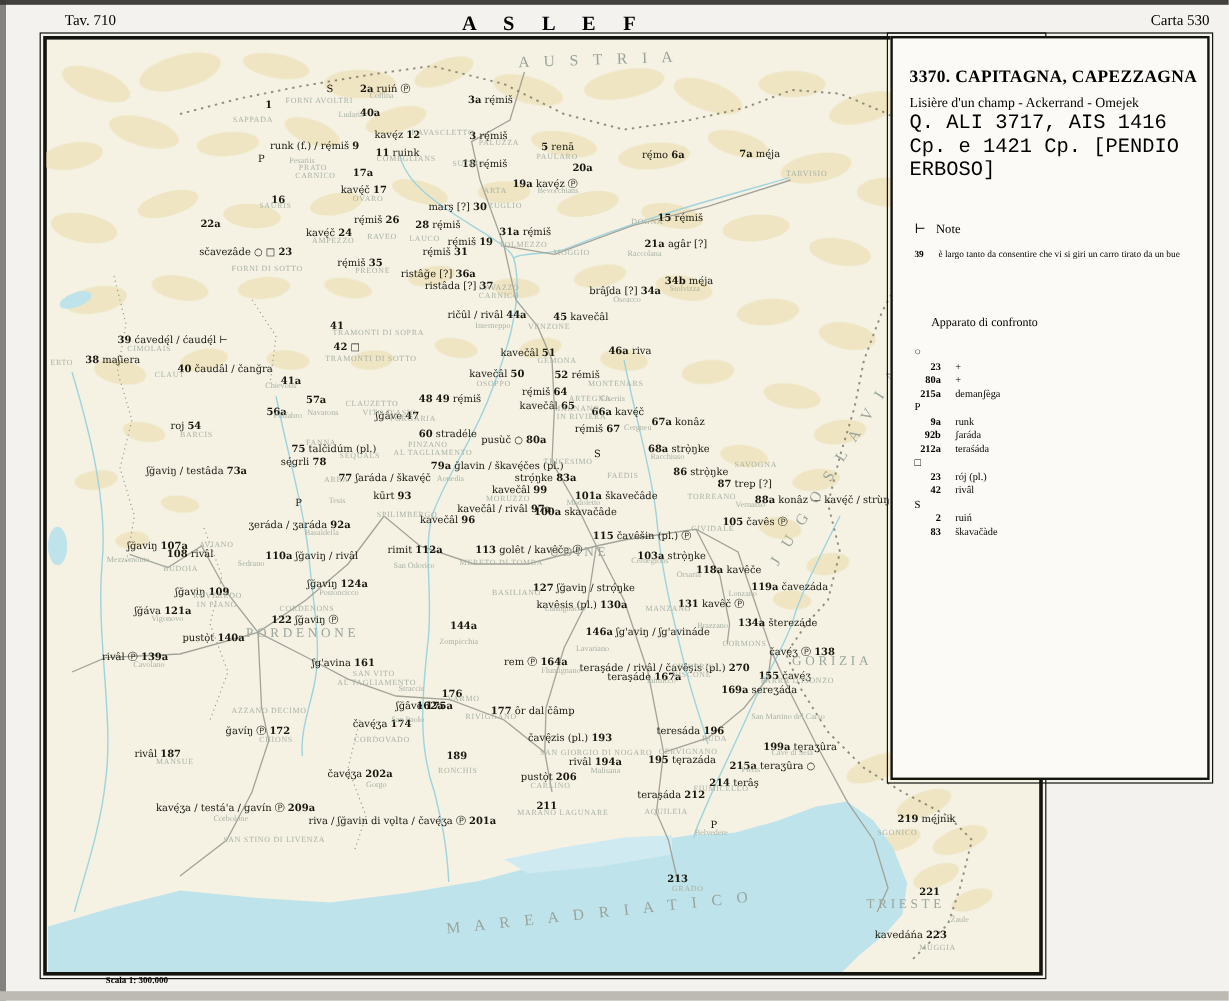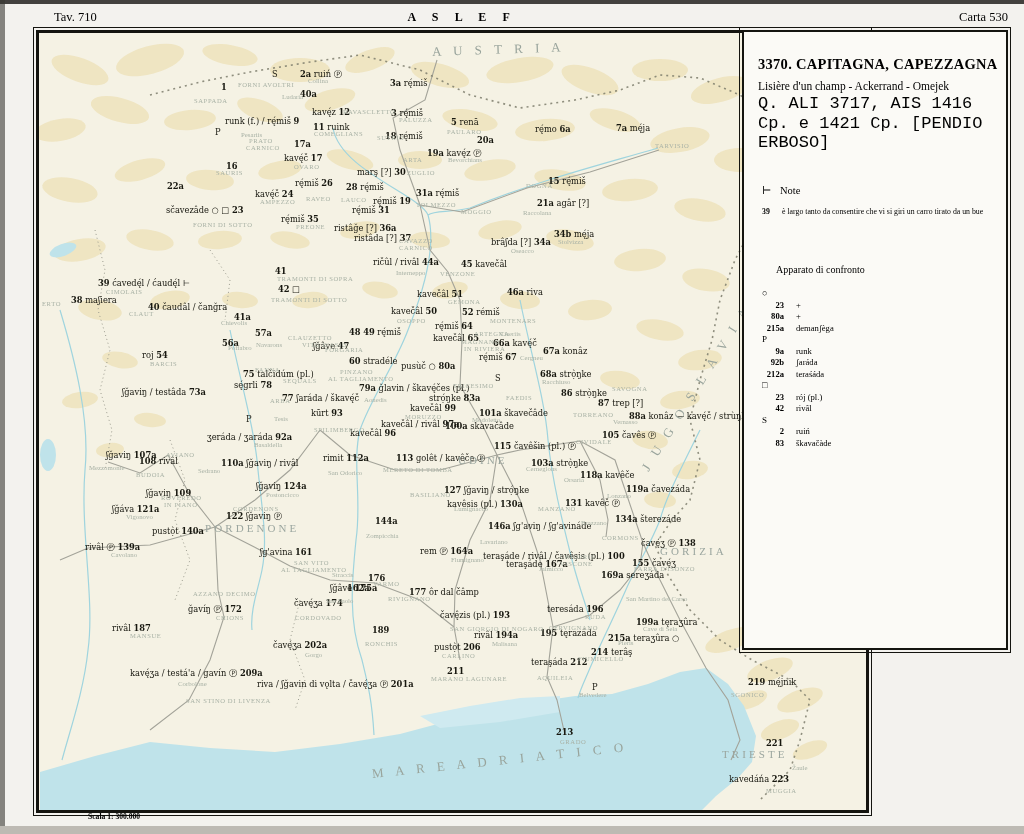--- a/index.html
+++ b/index.html
@@ -4,21 +4,21 @@
 <style>
   html,body{margin:0;padding:0;}
   body{width:1024px;height:834px;position:relative;background:#f3f2ee;
        font-family:"Liberation Serif","DejaVu Serif",serif;overflow:hidden;}
   .edge-top{position:absolute;left:0;top:0;width:1024px;height:4px;background:#23221f;opacity:.85;}
   .edge-left{position:absolute;left:0;top:0;width:5px;height:834px;background:#3a3934;opacity:.6;}
   .edge-bottom{position:absolute;left:0;top:826px;width:1024px;height:8px;background:#bdbab3;}
   
   .hdr{position:absolute;top:8px;left:0;width:1024px;height:20px;z-index:6;}
   .hdr .l{position:absolute;left:54px;top:2px;font-size:12.5px;}
-  .hdr .c{position:absolute;left:0;width:924px;text-align:center;top:2px;font-size:12px;font-weight:bold;letter-spacing:.55em;}
+  .hdr .c{position:absolute;left:0;width:924px;text-align:center;top:2px;font-size:17px;font-weight:bold;letter-spacing:.55em;}
   .hdr .r{position:absolute;right:16px;top:2px;font-size:12.5px;}
   
   .map-frame{position:absolute;left:36px;top:30px;width:827px;height:777px;border:3px solid #14140f;
              outline:1px solid #14140f;outline-offset:2px;background:#f5f2e4;overflow:hidden;z-index:1;}
   .map-frame svg{position:absolute;left:-39px;top:-33px;width:1024px;height:834px;}
   
   .labels{position:absolute;left:0;top:0;width:1024px;height:834px;z-index:2;pointer-events:none;}
   .dp{position:absolute;white-space:nowrap;font-family:"DejaVu Serif","Liberation Serif",serif;
       font-size:8.3px;line-height:1;color:#17170f;transform:translateY(-50%);}
   .dp b{font-weight:bold;}
@@ -276,21 +276,21 @@
     <span class="dp" style="left: 444px; top: 490px;"><b>127</b>  ʃğaviŋ / strọ́ŋke</span>
     <span class="dp" style="left: 447px; top: 504px;">kavêsis (pl.)  <b>130a</b></span>
     <span class="dp" style="left: 375px; top: 521px;"><b>144a</b></span>
     <span class="dp" style="left: 488px; top: 526px;"><b>146a</b>  ʃg'aviŋ / ʃg'avináde</span>
     <span class="dp" style="left: 565px; top: 503px;"><b>131</b>  kavêč Ⓟ</span>
     <span class="dp" style="left: 615px; top: 519px;"><b>134a</b>  šterezáde</span>
     <span class="dp" style="left: 641px; top: 543px;">čavę́ʒ Ⓟ  <b>138</b></span>
     <span class="dp" style="left: 632px; top: 563px;"><b>155</b>  čavę́ʒ</span>
     <span class="dp" style="left: 601px; top: 575px;"><b>169a</b>  sereʒáda</span>
     <span class="dp" style="left: 420px; top: 551px;">rem Ⓟ  <b>164a</b></span>
-    <span class="dp" style="left: 483px; top: 556px;">teraşáde / rivâl / čavêşis (pl.)  <b>100</b></span>
+    <span class="dp" style="left: 483px; top: 556px;">teraşáde / rivâl / čavêşis (pl.)  <b>270</b></span>
     <span class="dp" style="left: 506px; top: 564px;">teraşáde  <b>167a</b></span>
     <span class="dp" style="left: 260px; top: 552px;">ʃg'avina  <b>161</b></span>
     <span class="dp" style="left: 347px; top: 567px; margin-top: 21px;"><b>162a</b></span>
     <span class="dp" style="left: 368px; top: 578px;"><b>176</b></span>
     <span class="dp" style="left: 330px; top: 588px;">ʃğâve  <b>175a</b></span>
     <span class="dp" style="left: 294px; top: 603px;">čavę́ʒa  <b>174</b></span>
     <span class="dp" style="left: 409px; top: 592px;"><b>177</b>  ôr dal čâmp</span>
     <span class="dp" style="left: 440px; top: 615px;">čavę̂zis (pl.)  <b>193</b></span>
     <span class="dp" style="left: 474px; top: 635px;">rivâl  <b>194a</b></span>
     <span class="dp" style="left: 372px; top: 630px;"><b>189</b></span>

